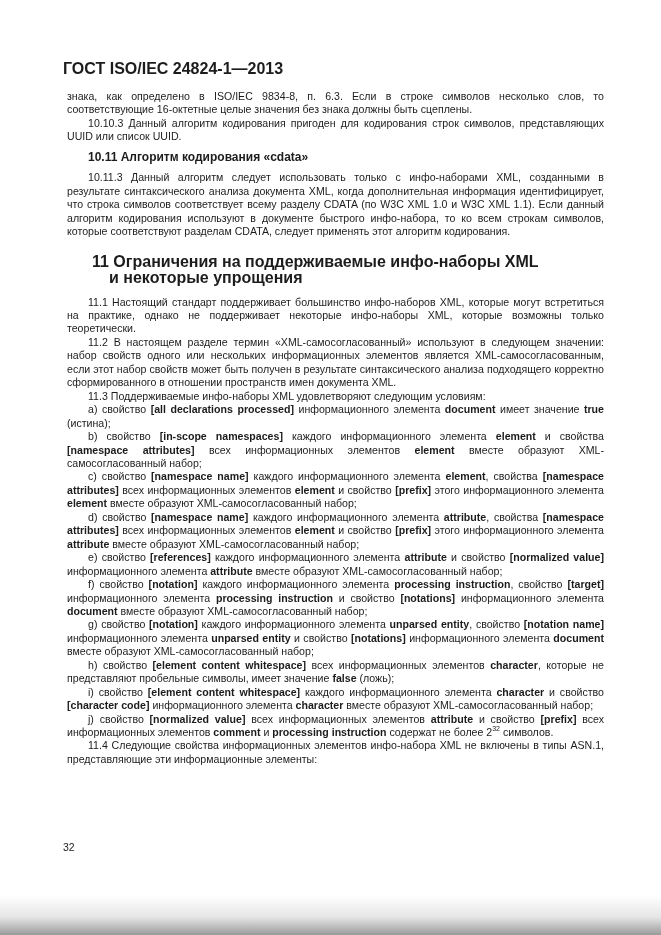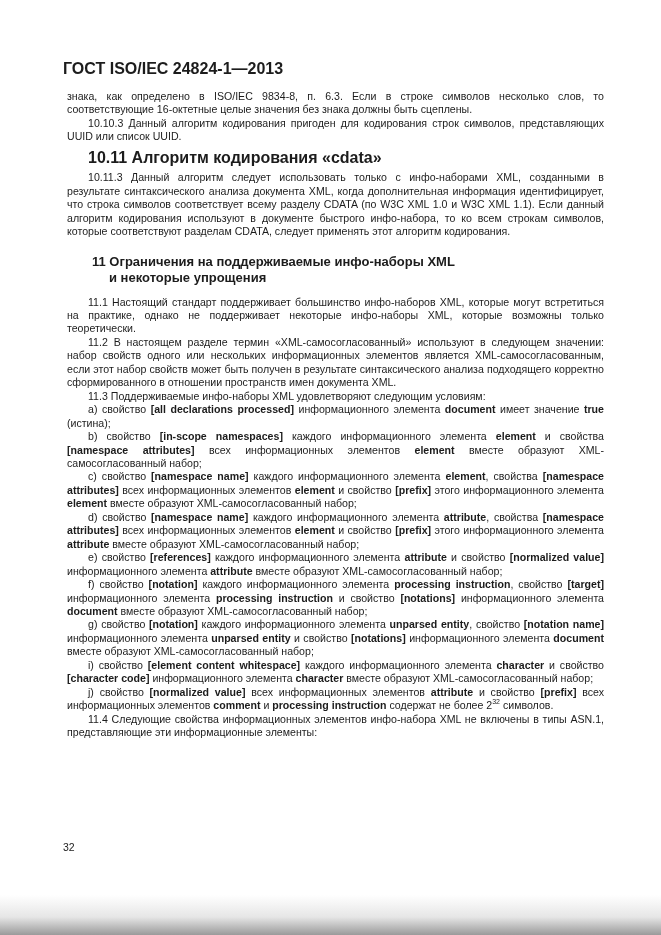--- a/index.html
+++ b/index.html
@@ -33,29 +33,29 @@
   .para {
     margin: 0;
     font-size: 10.6px;
     line-height: 13.45px;
     text-align: justify;
     text-indent: 21px;
   }
   .para.no-indent { text-indent: 0; }
   .sub-heading {
     margin: 7px 0 7px 0;
-    font-size: 16px;
+    font-size: 12px;
     font-weight: bold;
     text-indent: 21px;
     text-align: left;
     line-height: 13.45px;
   }
   .sec-heading {
     margin: 15px 0 10px 0;
-    font-size: 13px;
+    font-size: 16px;
     font-weight: bold;
     line-height: 16px;
     padding-left: 42px;
     text-indent: -17px;
     text-align: left;
   }
   b { font-weight: bold; }
   sup {
     font-size: 7px;
     line-height: 0;
@@ -92,20 +92,21 @@
       <div class="para"><span>11.1 Настоящий стандарт поддерживает большинство инфо-наборов XML, которые могут встретиться на практике, однако не поддерживает некоторые инфо-наборы XML, которые возможны только теоретически.</span></div>
       <div class="para"><span>11.2 В настоящем разделе термин «XML-самосогласованный» используют в следующем значении: набор свойств одного или нескольких информационных элементов является XML-самосогласованным, если этот набор свойств может быть получен в результате синтаксического анализа подходящего корректно сформированного в отношении пространств имен документа XML.</span></div>
       <div class="para"><span>11.3 Поддерживаемые инфо-наборы XML удовлетворяют следующим условиям:</span></div>
       <div class="para"><span>a) свойство </span><b>[all declarations processed]</b><span> информационного элемента </span><b>document</b><span> имеет значение </span><b>true</b><span> (истина);</span></div>
       <div class="para"><span>b) свойство </span><b>[in-scope namespaces]</b><span> каждого информационного элемента </span><b>element</b><span> и свойства </span><b>[namespace attributes]</b><span> всех информационных элементов </span><b>element</b><span> вместе образуют XML-самосогласованный набор;</span></div>
       <div class="para"><span>c) свойство </span><b>[namespace name]</b><span> каждого информационного элемента </span><b>element</b><span>, свойства </span><b>[namespace attributes]</b><span> всех информационных элементов </span><b>element</b><span> и свойство </span><b>[prefix]</b><span> этого информационного элемента </span><b>element</b><span> вместе образуют XML-самосогласованный набор;</span></div>
       <div class="para"><span>d) свойство </span><b>[namespace name]</b><span> каждого информационного элемента </span><b>attribute</b><span>, свойства </span><b>[namespace attributes]</b><span> всех информационных элементов </span><b>element</b><span> и свойство </span><b>[prefix]</b><span> этого информационного элемента </span><b>attribute</b><span> вместе образуют XML-самосогласованный набор;</span></div>
       <div class="para"><span>e) свойство </span><b>[references]</b><span> каждого информационного элемента </span><b>attribute</b><span> и свойство </span><b>[normalized value]</b><span> информационного элемента </span><b>attribute</b><span> вместе образуют XML-самосогласованный набор;</span></div>
       <div class="para"><span>f) свойство </span><b>[notation]</b><span> каждого информационного элемента </span><b>processing instruction</b><span>, свойство </span><b>[target]</b><span> информационного элемента </span><b>processing instruction</b><span> и свойство </span><b>[notations]</b><span> информационного элемента </span><b>document</b><span> вместе образуют XML-самосогласованный набор;</span></div>
       <div class="para"><span>g) свойство </span><b>[notation]</b><span> каждого информационного элемента </span><b>unparsed entity</b><span>, свойство </span><b>[notation name]</b><span> информационного элемента </span><b>unparsed entity</b><span> и свойство </span><b>[notations]</b><span> информационного элемента </span><b>document</b><span> вместе образуют XML-самосогласованный набор;</span></div>
+      <div class="para"><span>h) свойство </span><b>[element content whitespace]</b><span> всех информационных элементов </span><b>character</b><span>, которые не представляют пробельные символы, имеет значение </span><b>false</b><span> (ложь);</span></div>
       <div class="para"><span>i) свойство </span><b>[element content whitespace]</b><span> каждого информационного элемента </span><b>character</b><span> и свойство </span><b>[character code]</b><span> информационного элемента </span><b>character</b><span> вместе образуют XML-самосогласованный набор;</span></div>
       <div class="para"><span>j) свойство </span><b>[normalized value]</b><span> всех информационных элементов </span><b>attribute</b><span> и свойство </span><b>[prefix]</b><span> всех информационных элементов </span><b>comment</b><span> и </span><b>processing instruction</b><span> содержат не более 2</span><sup>32</sup><span> символов.</span></div>
       <div class="para"><span>11.4 Следующие свойства информационных элементов инфо-набора XML не включены в типы ASN.1, представляющие эти информационные элементы:</span></div>
     </div>
 
   <div class="page-number">32</div>
 
   <div class="bottom-shadow"></div>
 </div>
 

